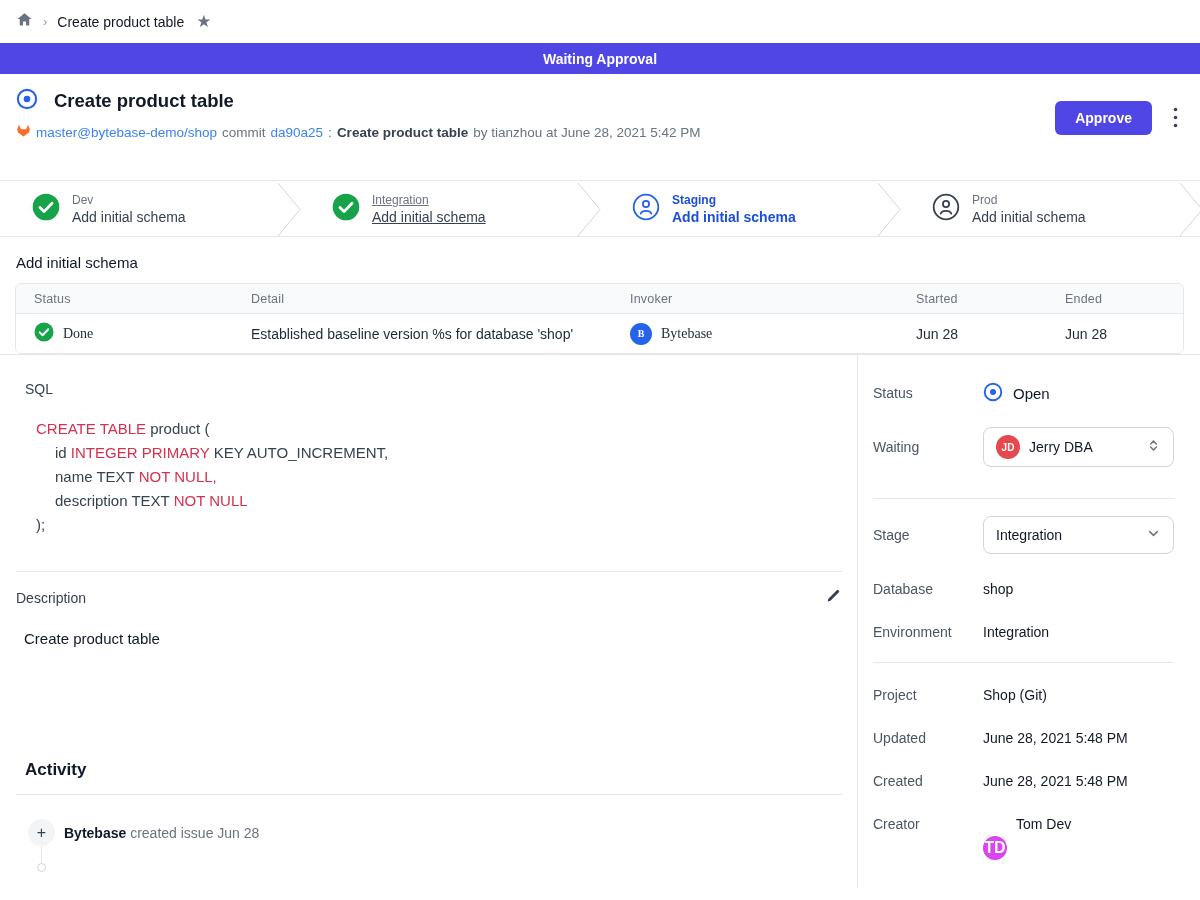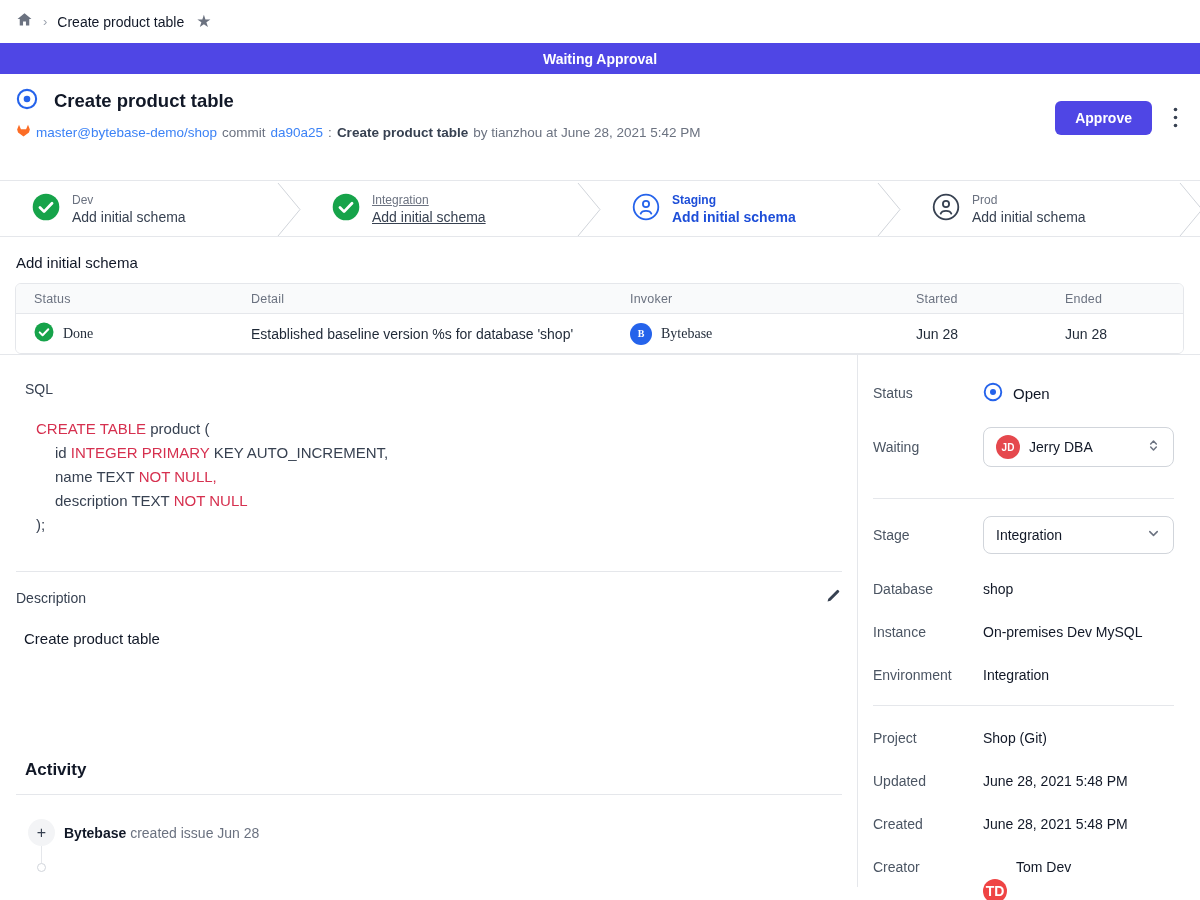--- a/index.html
+++ b/index.html
@@ -89,21 +89,21 @@
   .sb-label { width:110px; flex:0 0 auto; font-size:14px; color:#4b5563; }
   .sb-value { font-size:14px; font-weight:500; color:#111827; display:flex; align-items:center; gap:9px; }
   .sb-status { margin-top:24px; height:28px; }
   .sb-status .sb-value { font-size:15px; gap:10px; }
   .sb-assignee { margin-top:20px; }
   .sb-select { flex:1; height:40px; border:1px solid #d1d5db; border-radius:8px; background:#fff;
     display:flex; align-items:center; gap:9px; padding:0 12px; font-size:14px; font-weight:500;
     color:#111827; cursor:pointer; }
   .sb-select .spacer { flex:1; }
   .avatar-jd { width:24px; height:24px; background:#e5484d; font-size:10px; }
-  .avatar-td { width:24px; height:24px; background:#ef4444; font-size:14px;margin-top:48px; }
+  .avatar-td { width:24px; height:24px; background:#d946ef; font-size:16px;margin-top:48px; }
   .side hr { border:none; border-top:1px solid #e5e7eb; }
   .sb-hr1 { margin-top:31px; }
   .sb-stage { margin-top:17px; }
   .sb-stage .sb-select { height:38px; }
   .sb-plain { margin-top:21px; height:22px; }
   .sb-first { margin-top:24px; }
   .sb-hr2 { margin-top:19px; }
   .sb-creator { margin-top:18px; height:28px; }
 </style>
 </head>
@@ -329,24 +329,20 @@
             </svg>
         </span>
       </div>
     </div>
 
     <div class="sb-row sb-plain sb-first">
       <span class="sb-label">Database</span>
       <span class="sb-value">shop</span>
     </div>
     <div class="sb-row sb-plain">
-      <span class="sb-label">Instance</span>
-      <span class="sb-value">On-premises Dev MySQL</span>
-    </div>
-    <div class="sb-row sb-plain">
       <span class="sb-label">Environment</span>
       <span class="sb-value">Integration</span>
     </div>
 
     <hr class="sb-hr2">
 
     <div class="sb-row sb-plain">
       <span class="sb-label">Project</span>
       <span class="sb-value">Shop (Git)</span>
     </div>

